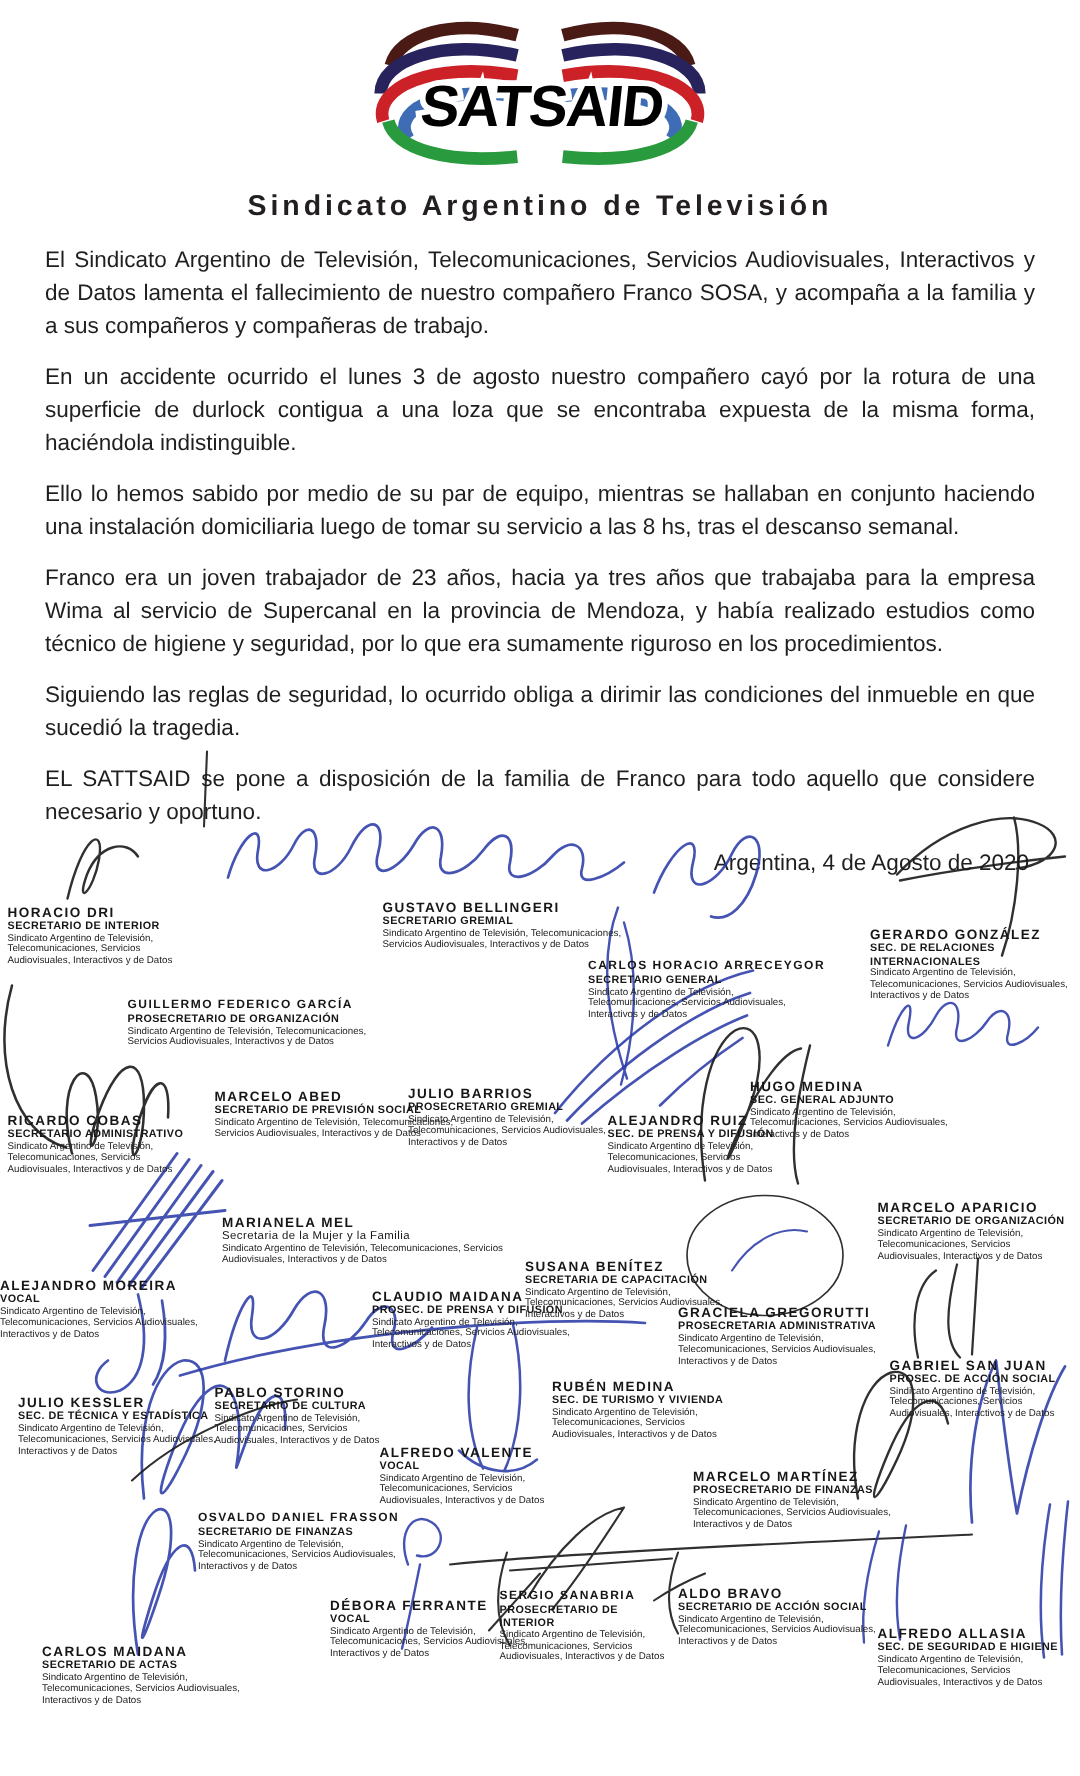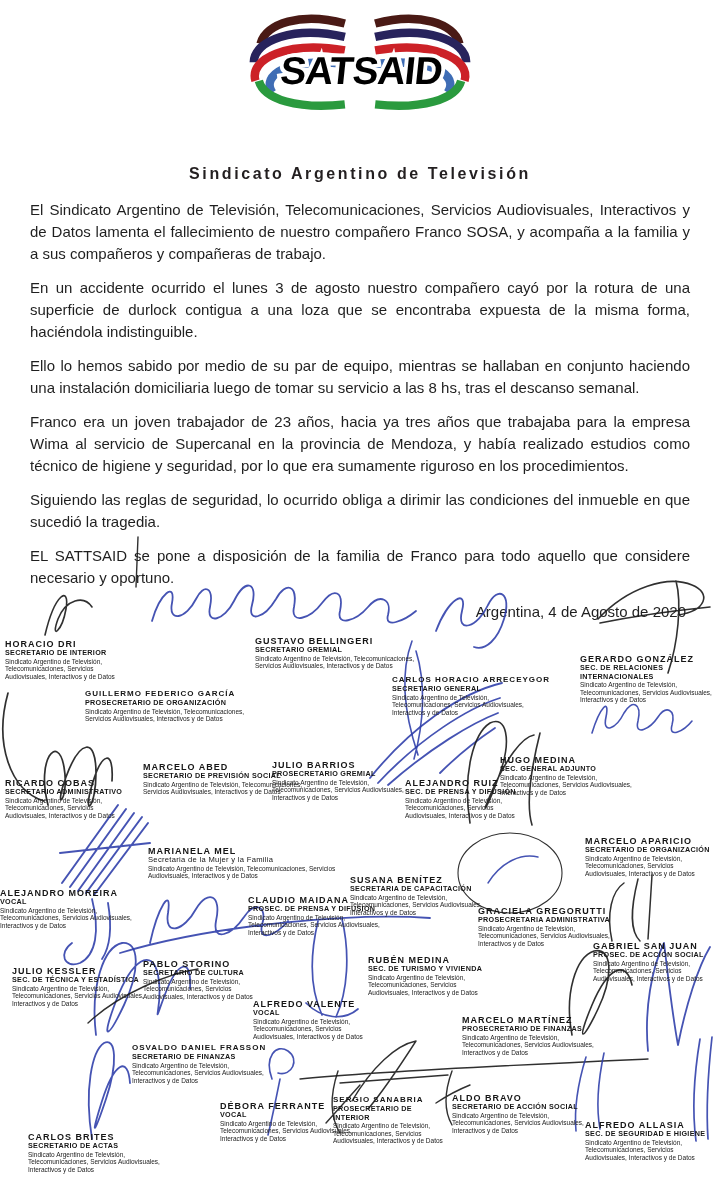--- a/index.html
+++ b/index.html
@@ -1,19 +1,19 @@
 <!DOCTYPE html>
 <html><head>
 <meta charset="utf-8">
 <style>
   html,body{margin:0;padding:0;background:#ffffff;}
   body{width:720px;height:1184px;overflow:hidden;font-family:"Liberation Sans",sans-serif;color:#1f1f1f;position:relative;}
   .header{margin-top:10px;text-align:center;}
   .logo-svg{display:block;margin:0 auto;}
-  .logo-title{font-weight:bold;font-size:16px;line-height:19px;letter-spacing:2.6px;color:#231f20;margin-top:36px;}
+  .logo-title{font-weight:bold;font-size:19px;line-height:19px;letter-spacing:2.6px;color:#231f20;}
   .logo-subtitle{font-size:11.5px;line-height:14px;color:#231f20;letter-spacing:.2px;}
   .letter{padding:0 30px;margin-top:16px;}
   .letter p{margin:0 0 12px 0;font-size:15px;line-height:22px;text-align:justify;}
   .dateline{padding:0 34px 0 0;text-align:right;font-size:15px;line-height:22px;margin-top:2px;}
   .sig-area{position:relative;height:600px;width:720px;}
   .sig{position:absolute;color:#161616;}
   .sig-name{font-weight:bold;font-size:9px;letter-spacing:1px;line-height:10px;white-space:nowrap;}
   .sig-title{font-weight:bold;font-size:7.2px;letter-spacing:.3px;line-height:8.5px;}
   .sig-org{font-size:6.5px;line-height:7.6px;color:#222;}
   .scribbles{position:absolute;left:0;top:-100px;width:720px;height:700px;pointer-events:none;}
@@ -95,21 +95,21 @@
   <div class="sig" style="left:580px;top:31px;width:132px">
     <div class="sig-name">GERARDO GONZÁLEZ</div>
     <div class="sig-title">SEC. DE RELACIONES INTERNACIONALES</div>
     <div class="sig-org">Sindicato Argentino de Televisión, Telecomunicaciones, Servicios Audiovisuales, Interactivos y de Datos</div>
   </div>
   <div class="sig" style="left:392px;top:52px;width:135px">
     <div class="sig-name" style="font-size:8px">CARLOS HORACIO ARRECEYGOR</div>
     <div class="sig-title">SECRETARIO GENERAL</div>
     <div class="sig-org">Sindicato Argentino de Televisión, Telecomunicaciones, Servicios Audiovisuales, Interactivos y de Datos</div>
   </div>
-  <div class="sig" style="left:85px;top:66px;width:180px">
+  <div class="sig" style="left:85px;top:78px;width:180px">
     <div class="sig-name" style="font-size:8px">GUILLERMO FEDERICO GARCÍA</div>
     <div class="sig-title">PROSECRETARIO DE ORGANIZACIÓN</div>
     <div class="sig-org">Sindicato Argentino de Televisión, Telecomunicaciones, Servicios Audiovisuales, Interactivos y de Datos</div>
   </div>
   <div class="sig" style="left:5px;top:155px;width:130px">
     <div class="sig-name">RICARDO COBAS</div>
     <div class="sig-title">SECRETARIO ADMINISTRATIVO</div>
     <div class="sig-org">Sindicato Argentino de Televisión, Telecomunicaciones, Servicios Audiovisuales, Interactivos y de Datos</div>
   </div>
   <div class="sig" style="left:143px;top:139px;width:170px">
@@ -150,21 +150,21 @@
   <div class="sig" style="left:248px;top:272px;width:150px">
     <div class="sig-name">CLAUDIO MAIDANA</div>
     <div class="sig-title">PROSEC. DE PRENSA Y DIFUSIÓN</div>
     <div class="sig-org">Sindicato Argentino de Televisión, Telecomunicaciones, Servicios Audiovisuales, Interactivos y de Datos</div>
   </div>
   <div class="sig" style="left:350px;top:252px;width:140px">
     <div class="sig-name">SUSANA BENÍTEZ</div>
     <div class="sig-title">SECRETARIA DE CAPACITACIÓN</div>
     <div class="sig-org">Sindicato Argentino de Televisión, Telecomunicaciones, Servicios Audiovisuales, Interactivos y de Datos</div>
   </div>
-  <div class="sig" style="left:478px;top:283px;width:150px">
+  <div class="sig" style="left:452px;top:283px;width:150px">
     <div class="sig-name">GRACIELA GREGORUTTI</div>
     <div class="sig-title">PROSECRETARIA ADMINISTRATIVA</div>
     <div class="sig-org">Sindicato Argentino de Televisión, Telecomunicaciones, Servicios Audiovisuales, Interactivos y de Datos</div>
   </div>
   <div class="sig" style="left:593px;top:318px;width:125px">
     <div class="sig-name">GABRIEL SAN JUAN</div>
     <div class="sig-title">PROSEC. DE ACCIÓN SOCIAL</div>
     <div class="sig-org">Sindicato Argentino de Televisión, Telecomunicaciones, Servicios Audiovisuales, Interactivos y de Datos</div>
   </div>
   <div class="sig" style="left:12px;top:343px;width:140px">
@@ -191,21 +191,21 @@
     <div class="sig-name">MARCELO MARTÍNEZ</div>
     <div class="sig-title">PROSECRETARIO DE FINANZAS</div>
     <div class="sig-org">Sindicato Argentino de Televisión, Telecomunicaciones, Servicios Audiovisuales, Interactivos y de Datos</div>
   </div>
   <div class="sig" style="left:132px;top:420px;width:155px">
     <div class="sig-name" style="font-size:8px">OSVALDO DANIEL FRASSON</div>
     <div class="sig-title">SECRETARIO DE FINANZAS</div>
     <div class="sig-org">Sindicato Argentino de Televisión, Telecomunicaciones, Servicios Audiovisuales, Interactivos y de Datos</div>
   </div>
   <div class="sig" style="left:28px;top:509px;width:140px">
-    <div class="sig-name">CARLOS BRITES</div>
+    <div class="sig-name">CARLOS MAIDANA</div>
     <div class="sig-title">SECRETARIO DE ACTAS</div>
     <div class="sig-org">Sindicato Argentino de Televisión, Telecomunicaciones, Servicios Audiovisuales, Interactivos y de Datos</div>
   </div>
   <div class="sig" style="left:220px;top:478px;width:145px">
     <div class="sig-name">DÉBORA FERRANTE</div>
     <div class="sig-title">VOCAL</div>
     <div class="sig-org">Sindicato Argentino de Televisión, Telecomunicaciones, Servicios Audiovisuales, Interactivos y de Datos</div>
   </div>
   <div class="sig" style="left:452px;top:470px;width:145px">
     <div class="sig-name">ALDO BRAVO</div>

